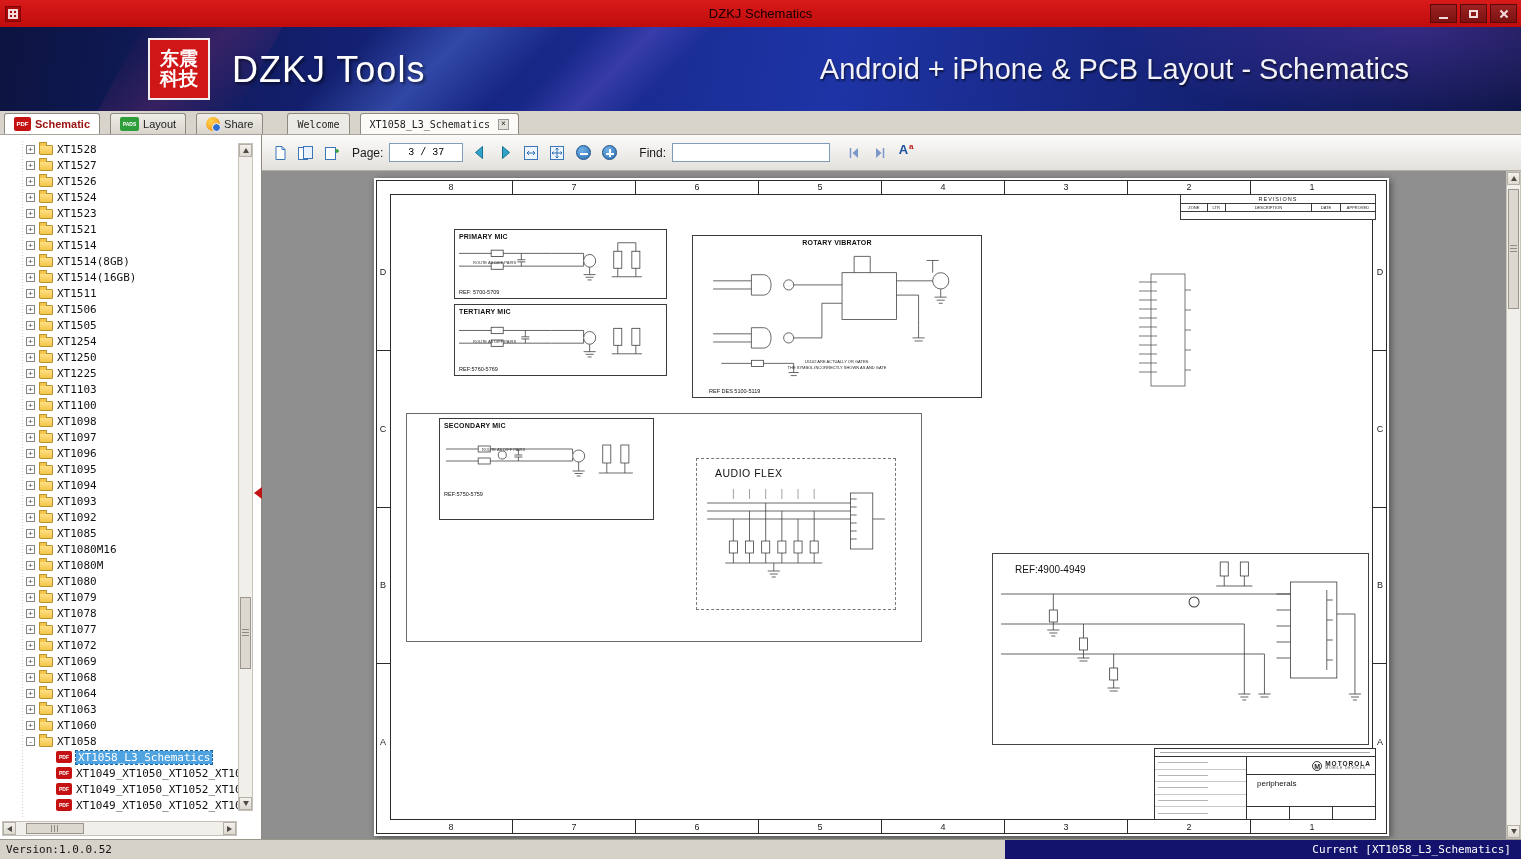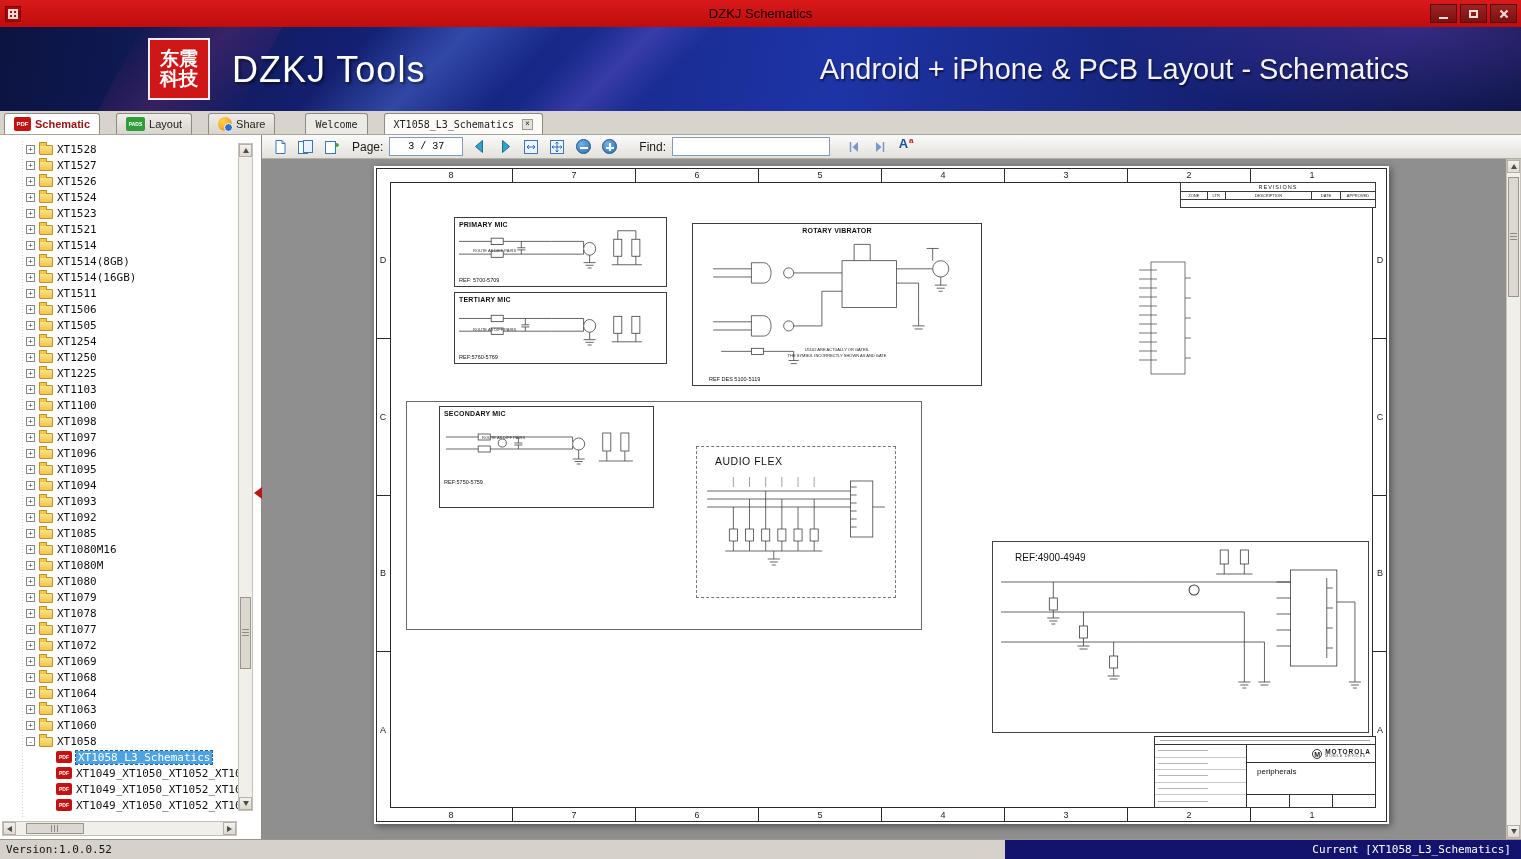--- a/index.html
+++ b/index.html
@@ -31,21 +31,21 @@
   .beam.b3{left:120px;width:140px;background:linear-gradient(115deg,transparent,rgba(210,60,130,.20),transparent);}
   .beam.b4{right:0;width:420px;transform:none;background:radial-gradient(ellipse at 75% 10%,rgba(140,80,230,.30),transparent 70%);}
   .logo{position:absolute;left:148px;top:11px;width:62px;height:62px;background:#cf1717;border:2px solid #efefef;
     display:flex;flex-direction:column;align-items:center;justify-content:center;color:#fff;font-weight:bold;font-size:19px;line-height:1.05;}
   .app-name{position:absolute;left:232px;top:22px;font-size:36px;font-weight:normal;color:#fff;letter-spacing:1px;text-shadow:2px 2px 3px rgba(0,0,0,.55);}
   .tagline{position:absolute;right:112px;top:26px;font-size:29px;color:#f2f2f8;text-shadow:1px 2px 2px rgba(0,0,0,.6);}
 
   
   .tabstrip{height:24px;flex:0 0 auto;background:#d8d4cc;display:flex;align-items:flex-end;padding-left:4px;border-bottom:1px solid #a8a49c;}
   .tool-tab,.doc-tab{height:21px;display:flex;align-items:center;gap:4px;padding:0 9px;border:1px solid #8e8a82;border-bottom:none;
-    border-radius:3px 3px 0 0;background:linear-gradient(#efede8,#d9d5cd);font-size:11px;color:#222;margin-right:16px;cursor:default;white-space:nowrap;}
+    border-radius:3px 3px 0 0;background:linear-gradient(#efede8,#d9d5cd);font-size:11px;color:#222;margin-right:10px;cursor:default;white-space:nowrap;}
   .tool-tab.active{background:#fff;}
   .tool-tab.active .tlabel-s{color:#9b1010;font-weight:bold;}
   .ticon{display:inline-flex;align-items:center;justify-content:center;color:#fff;font-weight:bold;}
   .ticon.pdf{width:17px;height:14px;background:#c41212;border-radius:2px;font-size:6px;}
   .ticon.pads{width:19px;height:14px;background:#2e9e3a;border-radius:2px;font-size:5px;}
   .ticon.share{width:14px;height:14px;border-radius:50%;background:radial-gradient(circle at 35% 30%,#ffd24a,#f08a12);position:relative;}
   .ticon.share::after{content:"";position:absolute;right:-1px;bottom:-1px;width:7px;height:7px;border-radius:50%;background:#2e6fd0;border:1px solid #fff;}
   .doc-tabs{margin-left:14px;display:flex;align-items:flex-end;}
   .doc-tab{font-family:"DejaVu Sans Mono",monospace;font-size:10px;background:#eceae4;}
   .doc-tab.active{background:#fbfaf7;}
@@ -81,21 +81,21 @@
   .tri.down{border-left:3.5px solid transparent;border-right:3.5px solid transparent;border-top:5px solid #4f4b45;}
   .tri.left{border-top:3.5px solid transparent;border-bottom:3.5px solid transparent;border-right:5px solid #4f4b45;}
   .tri.right{border-top:3.5px solid transparent;border-bottom:3.5px solid transparent;border-left:5px solid #4f4b45;}
   .tree-vs{left:238px;top:8px;width:15px;height:668px;}
   .tree-hs{left:2px;top:auto;bottom:3px;width:235px;height:15px;}
   .viewer-vs{right:0;top:0;width:15px;height:100%;}
   .split-arrow{position:absolute;left:254px;top:352px;width:0;height:0;border-top:6px solid transparent;border-bottom:6px solid transparent;border-right:8px solid #c01212;z-index:5;}
 
   
   .content{flex:1;display:flex;flex-direction:column;min-width:0;}
-  .toolbar{height:24px;flex:0 0 auto;display:flex;align-items:center;gap:6px;padding:0 8px;background:linear-gradient(#fbfbfa,#e3e1dc);border-bottom:1px solid #b2aea6;}
+  .toolbar{height:36px;flex:0 0 auto;display:flex;align-items:center;gap:6px;padding:0 8px;background:linear-gradient(#fbfbfa,#e3e1dc);border-bottom:1px solid #b2aea6;}
   .tbtn{width:20px;height:20px;display:flex;align-items:center;justify-content:center;}
   .tb-label{font-size:12px;color:#1a1a1a;margin-left:4px;}
   .page-input{width:74px;height:19px;border:1px solid #7f9db9;background:#fff;font-size:10px;text-align:center;font-family:Liberation Mono, monospace;}
   .find-input{width:158px;height:19px;border:1px solid #7f9db9;background:#fff;font-size:11px;padding:0 3px;font-family:"Liberation Sans",sans-serif;}
   .zoomcirc{width:15px;height:15px;border-radius:50%;background:radial-gradient(circle at 35% 30%,#6fb1e8,#2e6fb3);border:1px solid #1d4f86;position:relative;}
   .zoomcirc::after{content:"";position:absolute;left:3px;top:6.5px;width:8px;height:2px;background:#fff;}
   .zoomcirc.plus::before{content:"";position:absolute;left:6.5px;top:3px;width:2px;height:8px;background:#fff;}
   .case-icon{display:flex;align-items:flex-start;font-weight:bold;line-height:1;}
   .case-icon b{font-size:13px;color:#1a4f9c;}
   .case-icon sup{font-size:8px;color:#c01212;margin-left:1px;}

